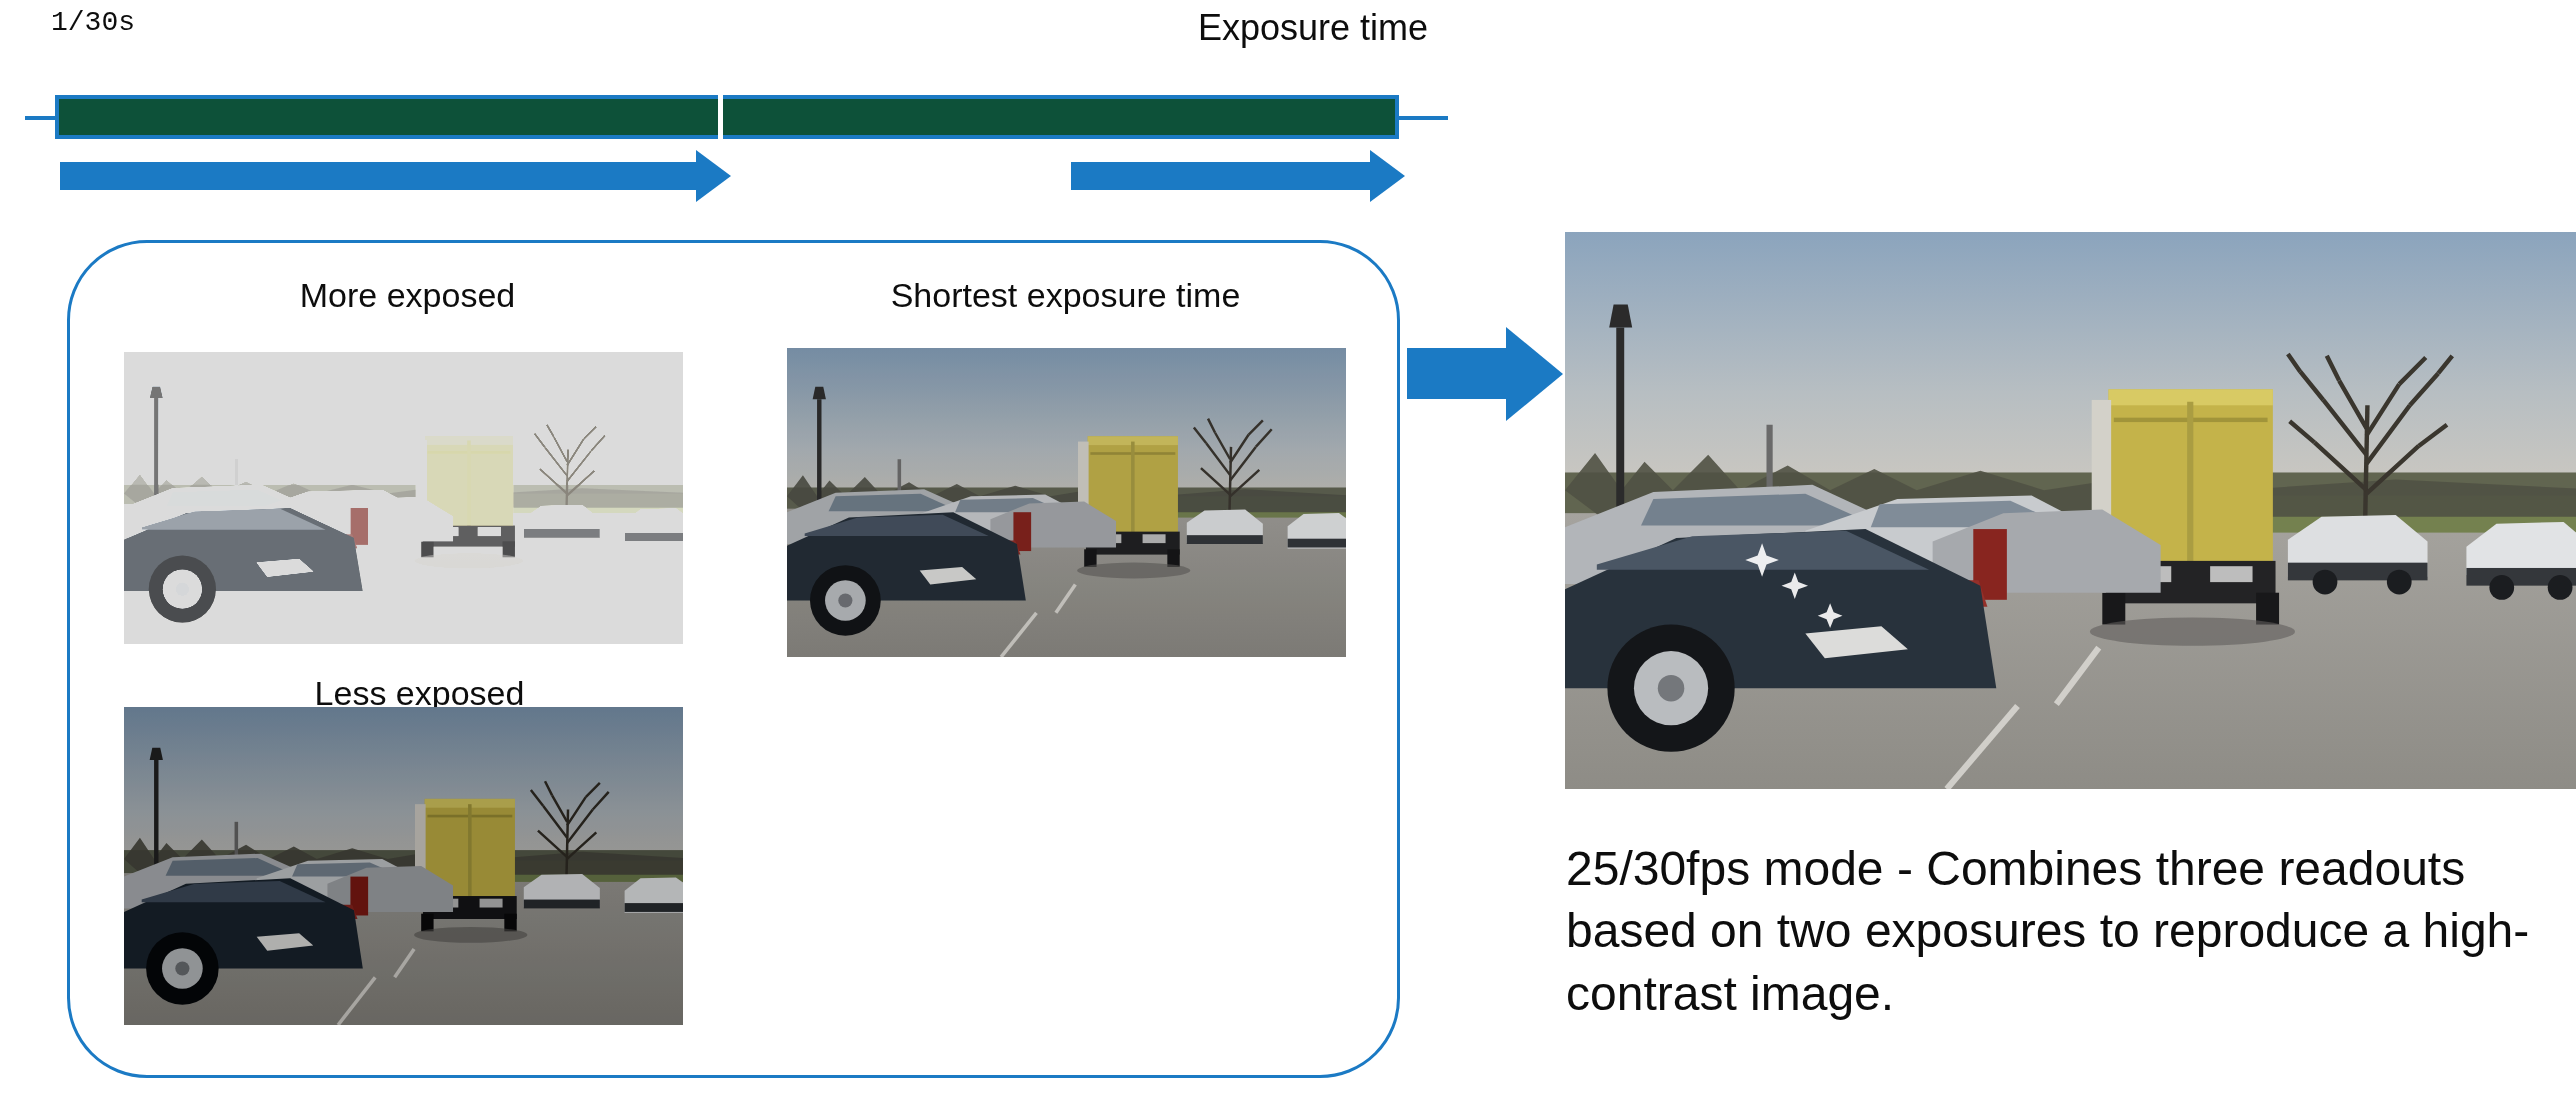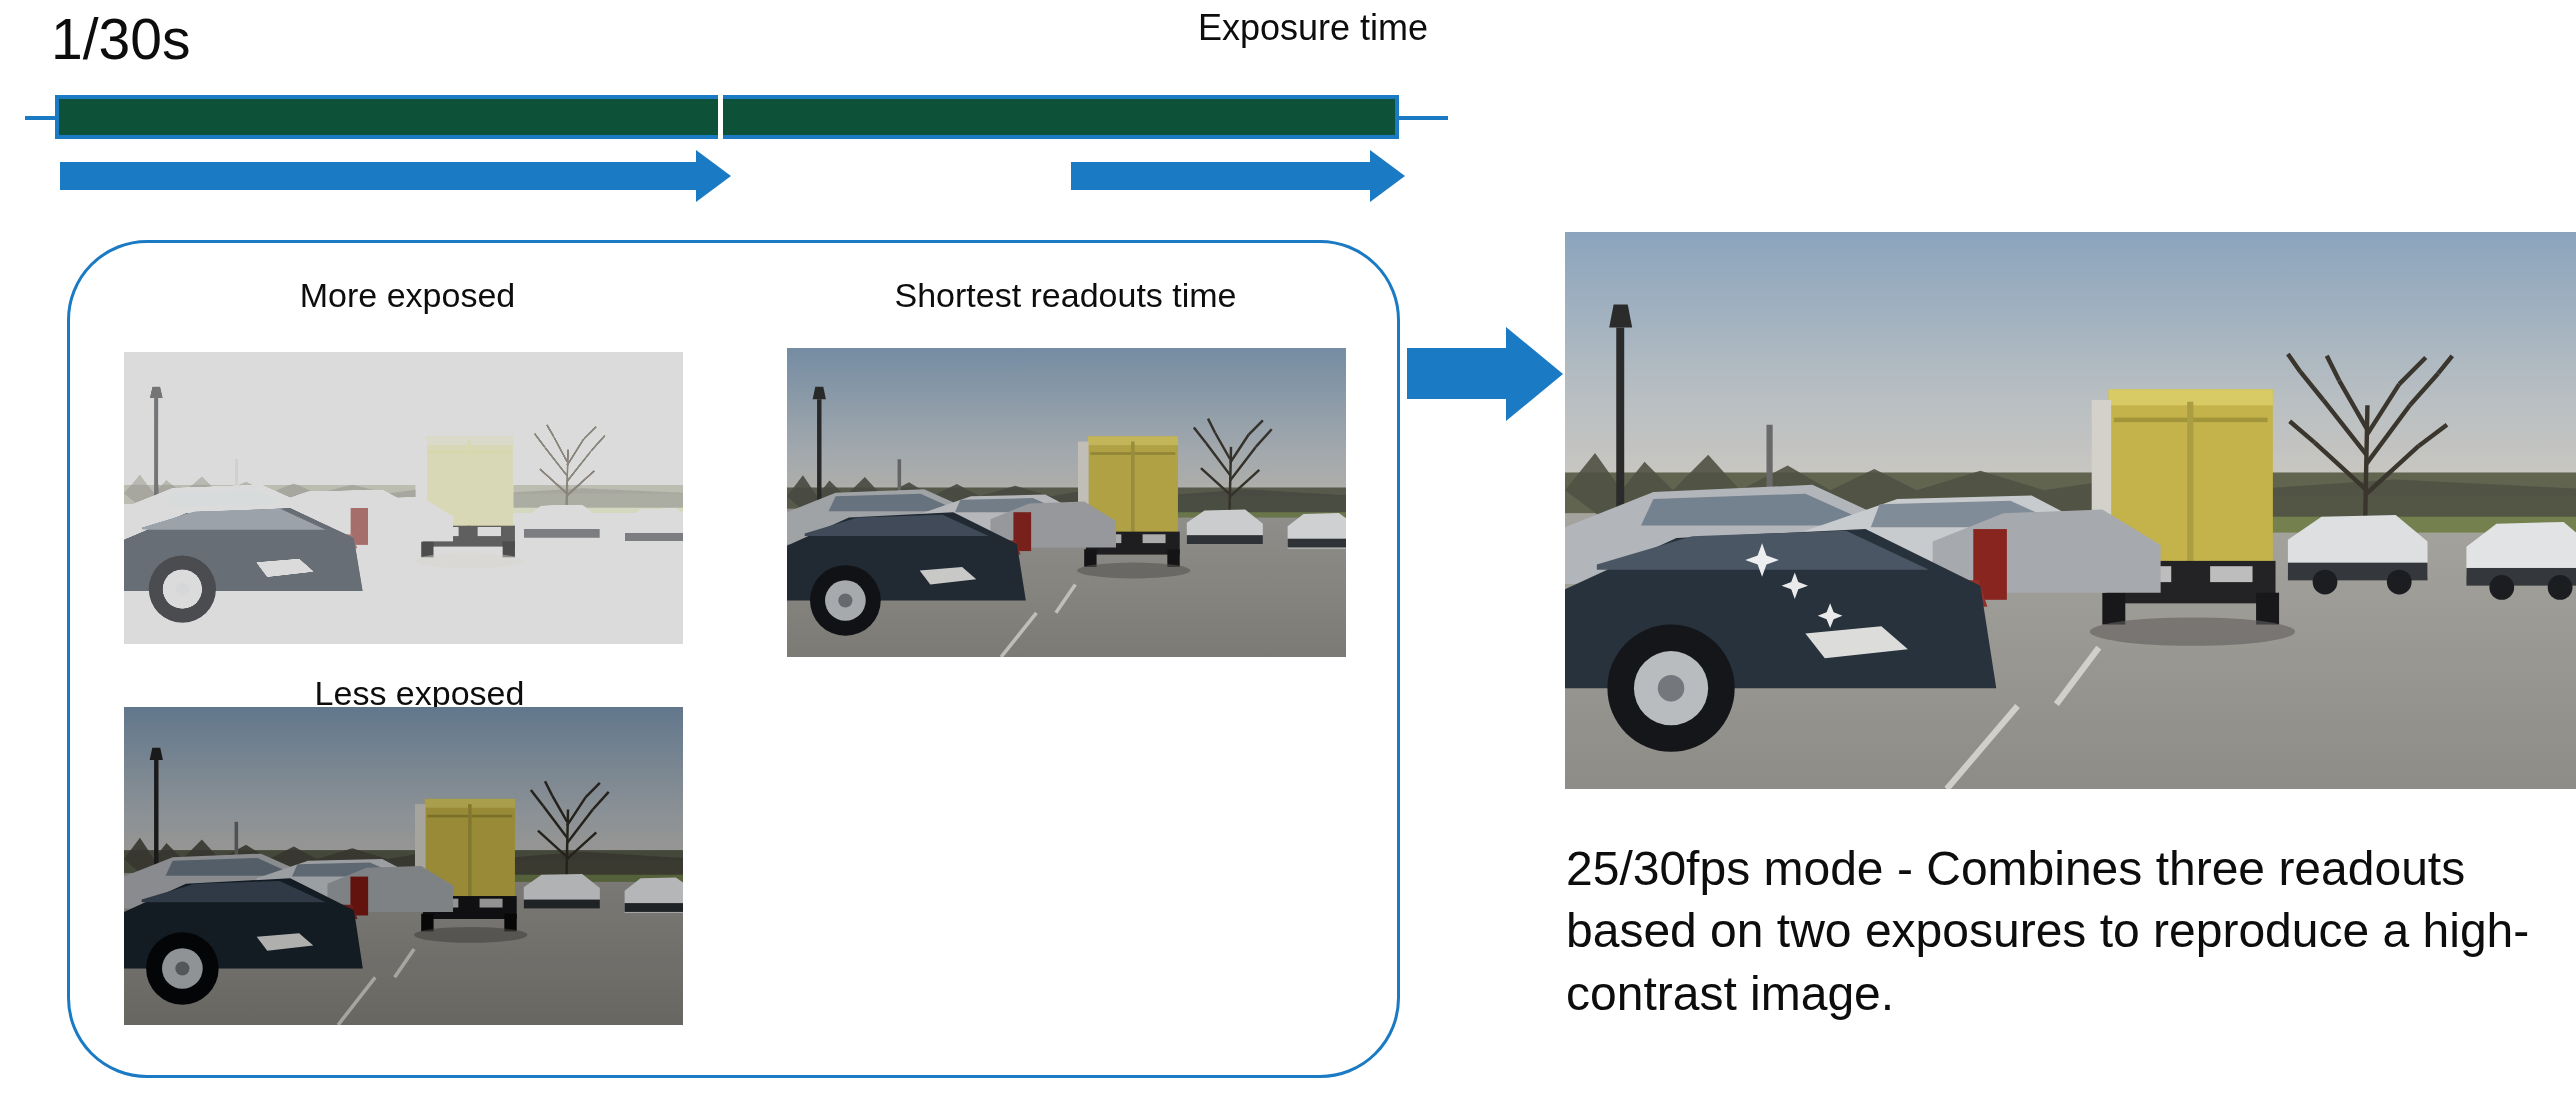--- a/index.html
+++ b/index.html
@@ -15,24 +15,25 @@
     font-family: "Liberation Sans", sans-serif;
     color: #000000;
   }
 
   .abs { position: absolute; }
 
   
   #label-frame-time {
     left: 51px;
     top: 7px;
-    font-size: 57px;
+    font-size: 28px;
     line-height: 1.15;
     color: #0d0d0d;
     white-space: nowrap;
+    font-family: Liberation Mono, monospace;
   }
   #label-exposure-time {
     left: 1198px;
     top: 7px;
     font-size: 36px;
     line-height: 1.15;
     color: #0d0d0d;
     white-space: nowrap;
   }
 
@@ -183,21 +184,21 @@
 
 <div class="abs readout-arrow" id="readout-arrow-2">
   <div class="shaft"></div>
   <div class="head"></div>
 </div>
 
 <div class="abs" id="exposure-group-panel"></div>
 
 <div class="abs sample-caption" id="caption-more-exposed">More exposed</div>
 
-<div class="abs sample-caption" id="caption-shortest">Shortest readouts time</div>
+<div class="abs sample-caption" id="caption-shortest">Shortest exposure time</div>
 
 <div class="abs sample-caption" id="caption-less-exposed">Less exposed</div>
 
 <div class="abs photo grade-over" id="photo-more-exposed">
   <svg viewBox="0 0 632 330" preserveAspectRatio="none">
     <defs>
       <linearGradient id="skyA" x1="0" y1="0" x2="0" y2="1">
         <stop offset="0%" stop-color="#8fa6bd"></stop>
           <stop offset="65%" stop-color="#b9bfc0"></stop>
           <stop offset="100%" stop-color="#cbc6bd"></stop>

